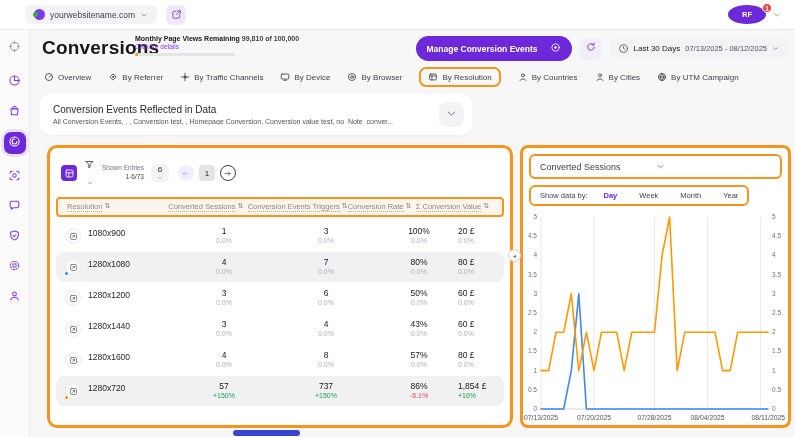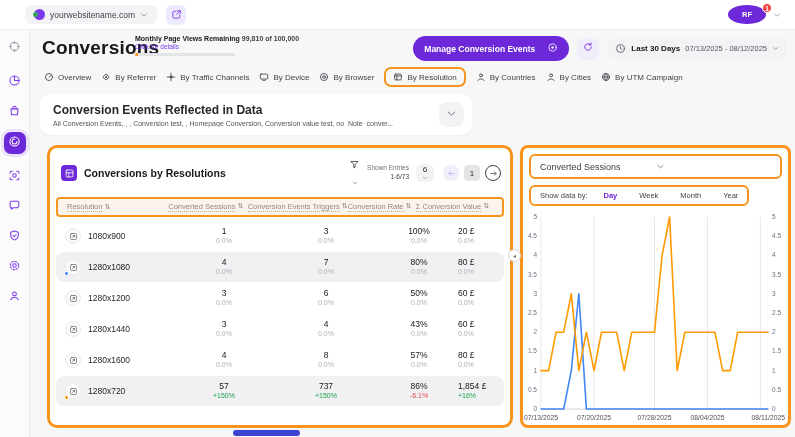--- a/index.html
+++ b/index.html
@@ -33,34 +33,34 @@
   .pv-label { font-weight:bold; }
   .pv-value { color:#3f3f46; font-weight:bold; }
   .pv-link { font-size:6.5px; color:#7c3aed; margin-top:1px; cursor:pointer; }
   .pv-bar { margin-top:3px; width:100px; height:3px; background:#e4e4e7; border-radius:2px; position:relative; overflow:hidden; }
   .pv-fill { position:absolute; left:0; top:0; bottom:0; width:3px; background:#f7941e; }
   .header-controls { position:absolute; right:8px; top:6px; display:flex; align-items:center; gap:8px; }
   .manage-btn { background:#6d28d9; color:#fff; border:none; border-radius:13px; padding:6px 11px; font-size:8.5px; font-weight:bold; display:flex; align-items:center; gap:12px; cursor:pointer; font-family:inherit; }
   .refresh-btn { width:22px; height:22px; border-radius:7px; background:#f1eefc; color:#6d28d9; border:none; display:flex; align-items:center; justify-content:center; cursor:pointer; }
   .date-pill { background:#f3f3f5; border-radius:7px; padding:5px 8px; display:flex; align-items:center; gap:5px; cursor:pointer; }
   .date-pill .ico { color:#52525b; display:flex; }
-  .dp-label { font-size:8px; font-weight:bold; color:#18181b; }
+  .dp-label { font-size:8px; font-weight:normal; color:#18181b; }
   .dp-range { font-size:7.5px; color:#52525b; }
   .date-pill .chev { color:#52525b; display:flex; }
 
   
-  .tabs { position:absolute; left:14px; top:37px; display:flex; align-items:center; gap:10px;justify-content:center; }
+  .tabs { position:absolute; left:14px; top:37px; display:flex; align-items:center; gap:17px;justify-content:center; }
   .tab { display:flex; align-items:center; gap:4px; font-size:8px; color:#3f3f46; cursor:pointer; padding:3px 0; white-space:nowrap; }
   .tab .ti { display:flex; color:#3f3f46; }
   .tab.highlight { border:2.5px solid #f7941e; border-radius:7px; padding:3px 7px; }
 
   
   .events-card { position:absolute; left:10px; top:64px; width:432px; height:41px; background:#fff; border-radius:10px; box-shadow:0 1px 2px rgba(0,0,0,.04); display:flex; align-items:center; padding:0 8px 0 13px; }
   .ev-text { flex:1; min-width:0; }
-  .ev-title { font-size:12px; font-weight:bold; color:#27272a; }
+  .ev-title { font-size:10px; font-weight:normal; color:#27272a; }
   .ev-sub { font-size:7px; color:#52525b; margin-top:3px; white-space:nowrap; overflow:hidden; }
   .ev-chev { width:25px; height:25px; border-radius:8px; background:#f3f3f5; color:#52525b; border:none; display:flex; align-items:center; justify-content:center; cursor:pointer; }
 
   
   .left-card { position:absolute; left:17px; top:115px; width:466px; height:283px; background:#fff; border:3px solid #f7941e; border-radius:10px; overflow:hidden; }
   .card-head { display:flex; align-items:center; padding:9px 9px 8px 11px; gap:7px; }
   .tbl-ico { width:16px; height:16px; border-radius:4px; background:#6d28d9; color:#fff; display:flex; align-items:center; justify-content:center; flex:0 0 auto; }
   .card-title { font-size:10.5px; font-weight:bold; color:#18181b; flex:1; }
   .funnel { color:#3f3f46; display:flex; flex-direction:column; align-items:center; cursor:pointer; line-height:1; }
   .entries { text-align:right; font-size:6.5px; color:#71717a; line-height:1.35; }
@@ -70,21 +70,21 @@
   .pg { display:flex; align-items:center; gap:5px; margin-left:2px; }
   .pg-btn { width:16px; height:16px; border-radius:50%; display:flex; align-items:center; justify-content:center; cursor:pointer; border:1px solid transparent; }
   .pg-prev { background:#f1eefc; color:#b9a7ee; }
   .pg-next { border-color:#3f3f46; color:#3f3f46; background:#fff; }
   .pg-num { width:16px; height:16px; border-radius:4px; background:#e4e4e7; font-size:8px; display:flex; align-items:center; justify-content:center; cursor:pointer; }
 
   .thead { margin:0 6px; background:#fbf4ec; border:2px solid #f7941e; border-radius:4px; display:flex; align-items:center; height:20px; font-size:7.5px; color:#8f897e; }
   .th { cursor:pointer; white-space:nowrap; }
   .th u { text-decoration:none; border-bottom:1px dotted #b8b1a5; }
   .sort { font-size:7px; margin-left:2px; }
-  .c-res { width:120px; display:flex; align-items:center; padding-left:9px; }
+  .c-res { width:120px; display:flex; align-items:flex-start; padding-left:9px; }
   .c-a { width:96px; text-align:center; justify-content:center; }
   .c-b { width:108px; text-align:center; justify-content:center; }
   .c-c { width:78px; text-align:center; }
   .c-d { flex:1; text-align:right; justify-content:flex-end; padding-right:13px; }
   .thead .c-a,.thead .c-b,.thead .c-c { display:flex; }
   .thead .c-d { display:flex; }
 
   .tbody { margin:4px 6px 0; }
   .trow { display:flex; align-items:center; height:30px; border-radius:8px; margin-bottom:1px; cursor:pointer; }
   .trow.hl { background:#f1f1f3; }
@@ -342,21 +342,20 @@
   </div>
 
   <div class="left-card">
     <div class="card-head">
       <span class="tbl-ico">
           <svg width="11" height="11" viewBox="0 0 24 24" fill="none" stroke="currentColor" stroke-width="1.8" stroke-linecap="round" stroke-linejoin="round">
             <rect x="4.5" y="4.5" width="15" height="15" rx="2"></rect>
             <path d="M4.5 10.5h15M10.5 10.5v9"></path>
           </svg>
         </span>
-      <span class="card-title">Conversions by Resolutions</span>
       <span class="funnel">
         <span><svg width="11" height="11" viewBox="0 0 24 24" fill="none" stroke="currentColor" stroke-width="1.8" stroke-linecap="round" stroke-linejoin="round">
               <path d="M4.5 5.5h15L13.5 12v5.5l-3 2V12z"></path>
             </svg></span>
         <span><svg width="6" height="6" viewBox="0 0 24 24" fill="none" stroke="currentColor" stroke-width="1.8" stroke-linecap="round" stroke-linejoin="round">
               <path d="M5 9l7 6.5L19 9"></path>
             </svg></span>
       </span>
       <span class="entries">
         <span>Shown Entries</span><br>

